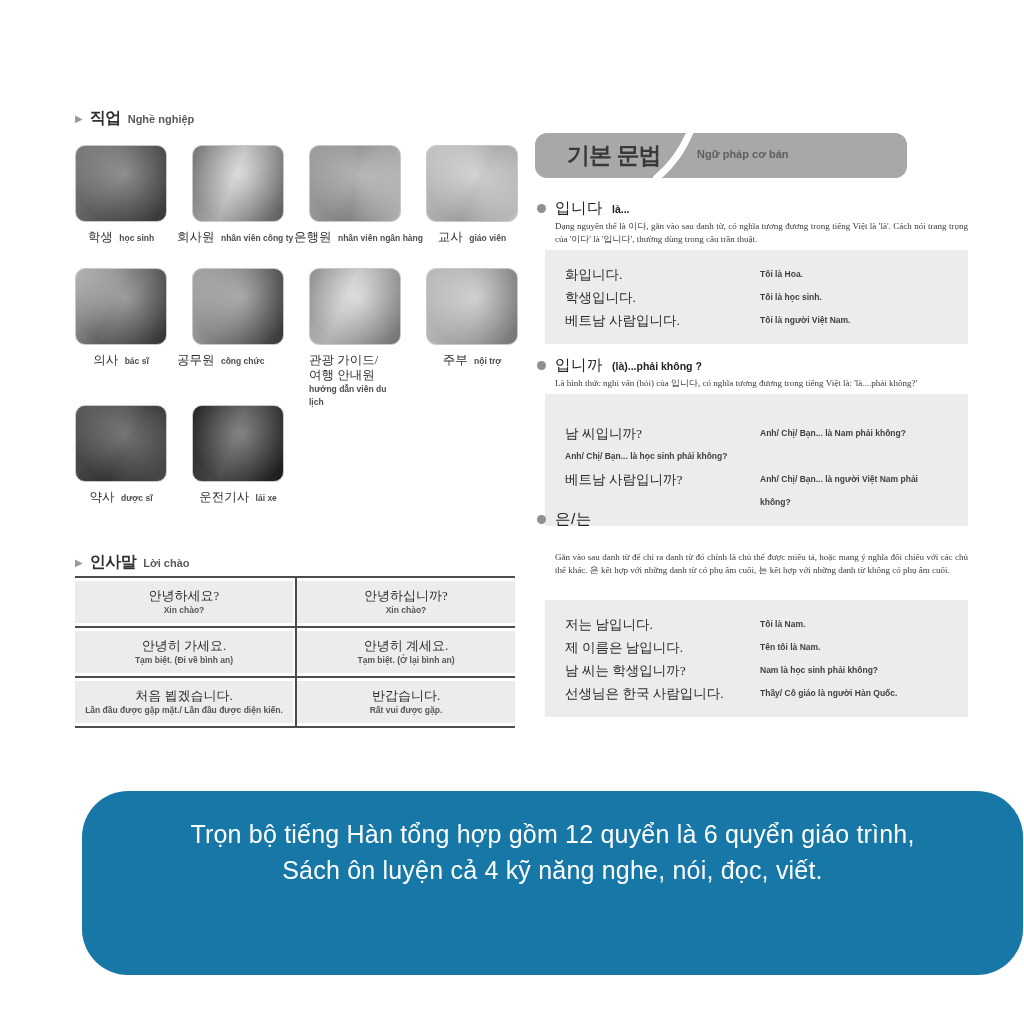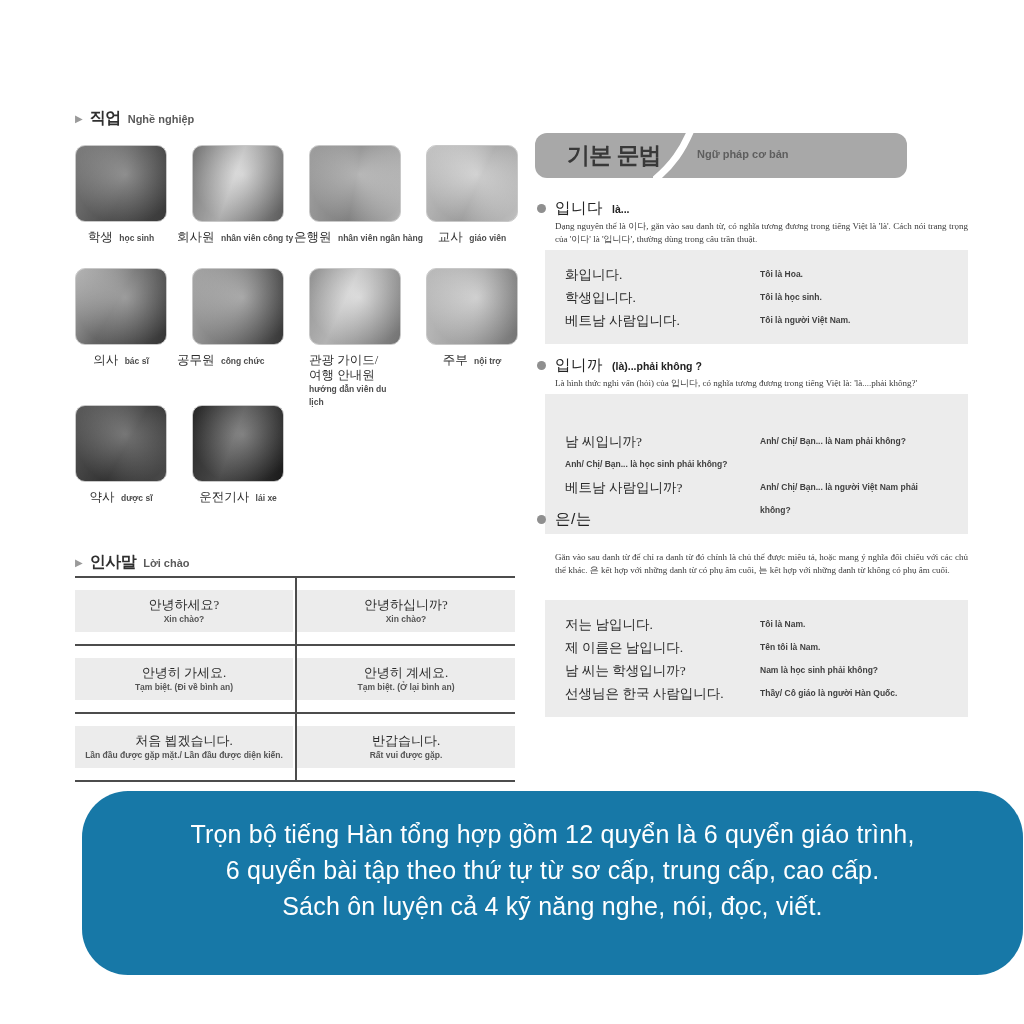--- a/index.html
+++ b/index.html
@@ -41,21 +41,21 @@
   .cap-ko{font-family:"Liberation Serif","DejaVu Serif",serif;font-size:12.5px;color:#2e2e2e;white-space:pre-line;}
   .cap-vi{font-size:8.5px;font-weight:bold;color:#4d4d4d;margin-left:2px;}
   .caption.wide{width:130px;margin-left:-19px;text-align:left;padding-left:4px;}
   .caption.stacked .cap-vi{display:block;margin-left:0;margin-top:1px;}
 
   
   .greet-table{
     position:absolute;left:75px;top:576px;width:440px;
     border-top:2px solid #4c4c4c;border-bottom:2px solid #4c4c4c;
   }
-  .greet-row{display:flex;padding:12px 0;position:relative;align-items:flex-end;}
+  .greet-row{display:flex;padding:3px 0;position:relative;align-items:flex-end;}
   .greet-row + .greet-row{border-top:2px solid #4c4c4c;}
   .greet-row::after{content:"";position:absolute;left:50%;top:0;bottom:0;width:1.5px;background:#4c4c4c;}
   .greet-cell{flex:1;background:#ececec;text-align:center;padding:6px 4px 7px;}
   .greet-cell:first-child{margin-right:2px;}
   .greet-cell:last-child{margin-left:2px;}
   .greet-ko{font-family:"Liberation Serif","DejaVu Serif",serif;font-size:13px;color:#2b2b2b;line-height:17px;}
   .greet-vi{font-size:8.5px;font-weight:bold;color:#555;line-height:12px;}
 
   
   .grammar{position:absolute;left:535px;top:133px;width:433px;height:590px;}
@@ -251,21 +251,21 @@
         <span class="ex-vi">Tôi là người Việt Nam.</span>
       </div>
     </div>
 
     <div class="g-sec-title" style="left:2px;top:222px;">
       <span class="g-bullet"></span>
       <span class="g-sec-ko">입니까</span>
       <span class="g-sec-note">(là)...phải không ?</span>
     </div>
     <div class="g-desc" style="top:244px;">Là hình thức nghi vấn (hỏi) của 입니다, có nghĩa tương đương trong tiếng Việt là: 'là....phải không?'</div>
-    <div class="ex-box" style="top:261px;min-height:114px;padding-top:36px;">
+    <div class="ex-box" style="top:261px;min-height:114px;padding-top:28px;">
       <div class="ex-row">
         <span class="ex-ko">남 씨입니까?</span>
         <span class="ex-vi">Anh/ Chị/ Bạn... là Nam phải không?</span>
       </div>
       <div class="ex-row">
         <span class="ex-vi">Anh/ Chị/ Bạn... là học sinh phải không?</span>
       </div>
       <div class="ex-row">
         <span class="ex-ko">베트남 사람입니까?</span>
         <span class="ex-vi">Anh/ Chị/ Bạn... là người Việt Nam phải không?</span>
@@ -293,17 +293,16 @@
       </div>
       <div class="ex-row">
         <span class="ex-ko">선생님은 한국 사람입니다.</span>
         <span class="ex-vi">Thầy/ Cô giáo là người Hàn Quốc.</span>
       </div>
     </div>
   </div>
 
   <div class="banner">
     <div class="banner-line">Trọn bộ tiếng Hàn tổng hợp gồm 12 quyển là 6 quyển giáo trình,</div>
-    <div class="banner-line">6 quyển bài tập theo thứ tự từ sơ cấp, trung cấp, cao cấp.</div>
     <div class="banner-line">Sách ôn luyện cả 4 kỹ năng nghe, nói, đọc, viết.</div>
   </div>
 
 </div>
 
 </body></html>

